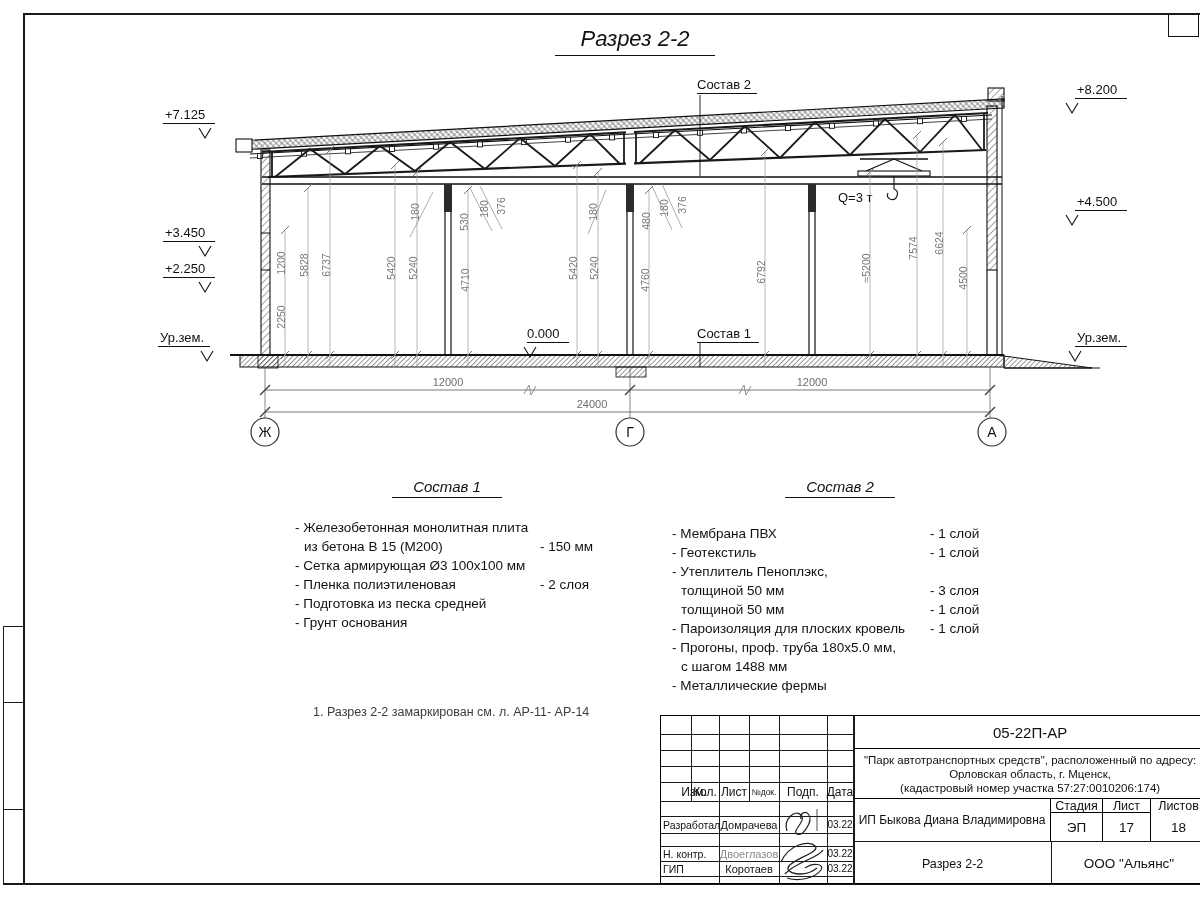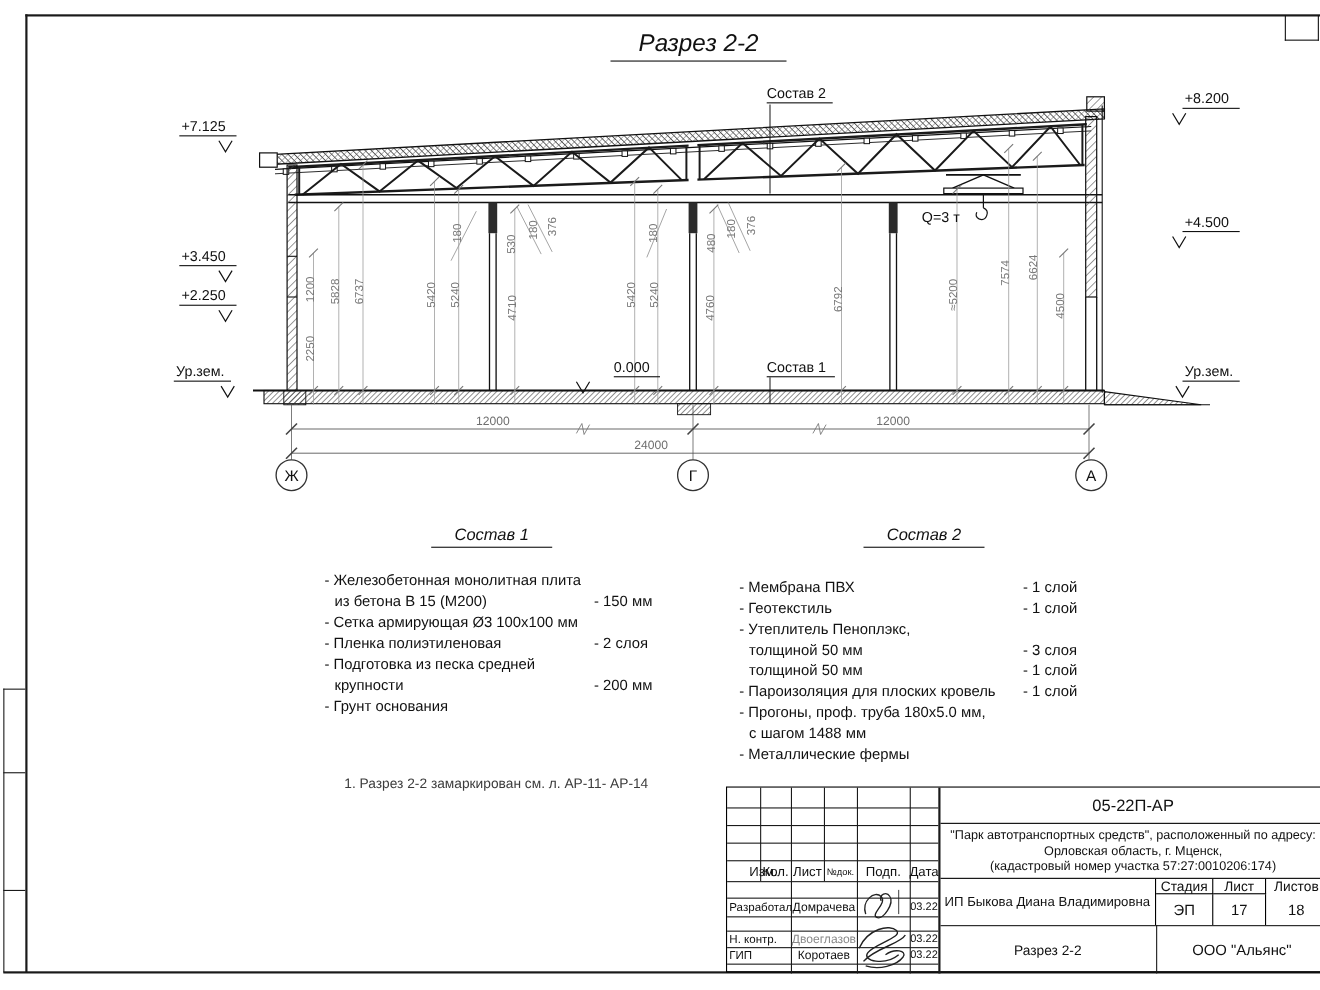--- a/index.html
+++ b/index.html
@@ -276,30 +276,29 @@
     <div class="elev" style="left: 163px; top: 261px; width: 48px;">+2.250</div>
     <div class="elev" style="left: 158px; top: 330px; width: 48px;">Ур.зем.</div>
     <div class="elev" style="left: 1075px; top: 82px; width: 48px;">+8.200</div>
     <div class="elev" style="left: 1075px; top: 194px; width: 48px;">+4.500</div>
     <div class="elev" style="left: 1075px; top: 330px; width: 48px;">Ур.зем.</div>
   </div>
 
 <div class="callout u" style="left:697px;top:77px;width:60px;">Состав 2</div>
 <div class="callout u" style="left:697px;top:326px;width:62px;">Состав 1</div>
 <div class="callout" style="left:838px;top:190px;">Q=3 т</div>
-<div class="callout u" style="left:558px;top:326px;width:42px;">0.000</div>
+<div class="callout u" style="left:527px;top:326px;width:42px;">0.000</div>
 
 <div class="s-title" style="left:392px;top:478px;">Состав 1</div>
 <div class="s-list s1" id="s1-list" style="left:295px;top:518px;width:300px;">
     <div class="s-row"><span class="txt">- Железобетонная  монолитная плита</span></div>
     <div class="s-row ind"><span class="txt">из бетона В 15 (М200)</span><span class="val">- 150 мм</span></div>
     <div class="s-row"><span class="txt">- Сетка армирующая Ø3 100х100 мм</span></div>
     <div class="s-row"><span class="txt">- Пленка полиэтиленовая</span><span class="val">-  2 слоя</span></div>
     <div class="s-row"><span class="txt">- Подготовка из песка средней</span></div>
-    <div class="s-row ind"><span class="txt">крупности</span><span class="val">- 200 мм</span></div>
     <div class="s-row"><span class="txt">- Грунт основания</span></div>
   </div>
 
 <div class="s-title" style="left:785px;top:478px;">Состав 2</div>
 <div class="s-list s2" id="s2-list" style="left:672px;top:524px;width:330px;">
     <div class="s-row"><span class="txt">- Мембрана ПВХ</span><span class="val">- 1 слой</span></div>
     <div class="s-row"><span class="txt">- Геотекстиль</span><span class="val">- 1 слой</span></div>
     <div class="s-row"><span class="txt">- Утеплитель Пеноплэкс,</span></div>
     <div class="s-row ind"><span class="txt">толщиной 50 мм</span><span class="val">- 3 слоя</span></div>
     <div class="s-row ind"><span class="txt">толщиной 50 мм</span><span class="val">- 1 слой</span></div>

